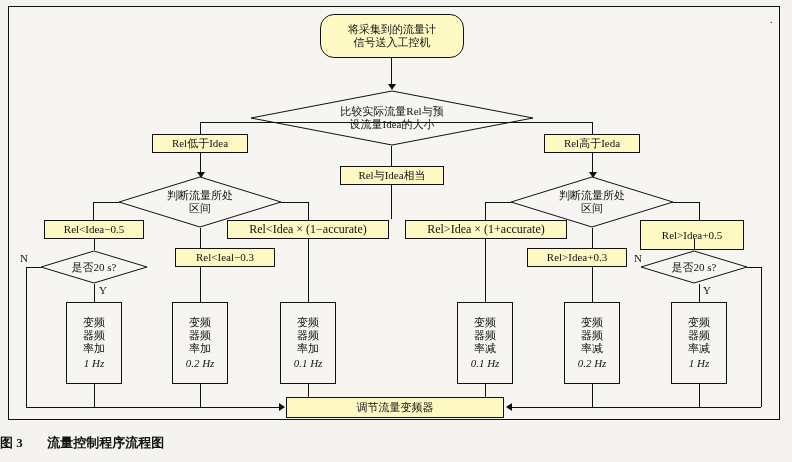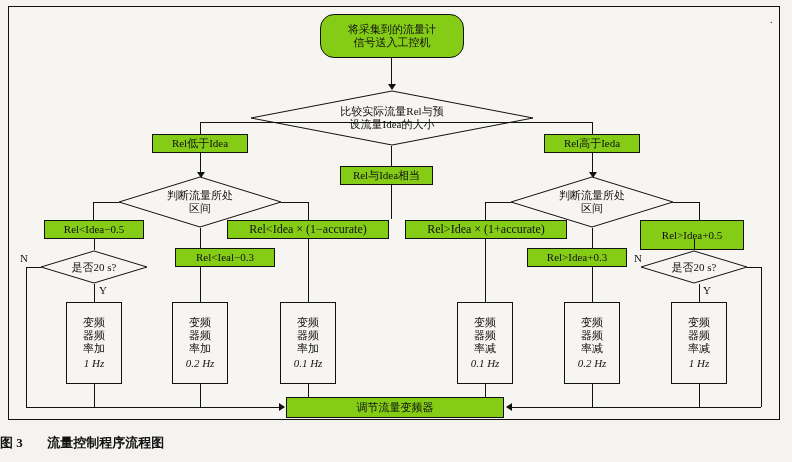--- a/index.html
+++ b/index.html
@@ -1,19 +1,19 @@
 <!DOCTYPE html>
 <html><head>
 <meta charset="utf-8">
 <style>
   html,body{margin:0;padding:0;background:#f4f2ef;}
   body{font-family:"Liberation Serif", serif;}
   #wrap{position:relative;width:792px;height:462px;overflow:hidden;background:#f5f3f0;}
   #frame{position:absolute;left:8px;top:6px;width:770px;height:412px;border:1px solid #111;background:#f7f5f2;}
-  .node{position:absolute;box-sizing:border-box;background:#84cc16;border:1px solid #111;
+  .node{position:absolute;box-sizing:border-box;background:#fef9c3;border:1px solid #111;
         display:flex;align-items:center;justify-content:center;text-align:center;
         font-size:11px;line-height:1.15;color:#111;padding:1px 2px;}
   .term{border-radius:14px;}
   .lbl{position:absolute;font-size:11px;color:#111;}
   .ln{position:absolute;background:#111;}
   .h{height:1px;}
   .v{width:1px;}
   .dia{position:absolute;}
   .dia svg{display:block;}
   .dtext{position:absolute;box-sizing:border-box;display:flex;align-items:center;justify-content:center;
@@ -58,21 +58,21 @@
   <div class="ln v" style="left:200px;top:122px;height:13px;"></div>
   <div class="ln v" style="left:592px;top:122px;height:13px;"></div>
   <div class="ln v" style="left:391px;top:146px;height:20px;"></div>
 
   <div class="node" style="left:544px;top:134px;width:96px;height:19px;">
     <span>Rel高于Ieda</span>
   </div>
   <div class="node" style="left:152px;top:134px;width:96px;height:19px;">
     <span>Rel低于Idea</span>
   </div>
-  <div class="node" style="left:340px;top:166px;width:93px;height:19px;">
+  <div class="node" style="left:340px;top:166px;width:104px;height:19px;">
     <span>Rel与Idea相当</span>
   </div>
 
   <div class="ln v" style="left:200px;top:153px;height:22px;"></div>
   <div class="arrowdn" style="left:197px;top:172px;"></div>
 
   <div class="ln v" style="left:592px;top:153px;height:22px;"></div>
   <div class="arrowdn" style="left:589px;top:172px;"></div>
 
   <div class="dia" style="left:118px;top:176px;">

